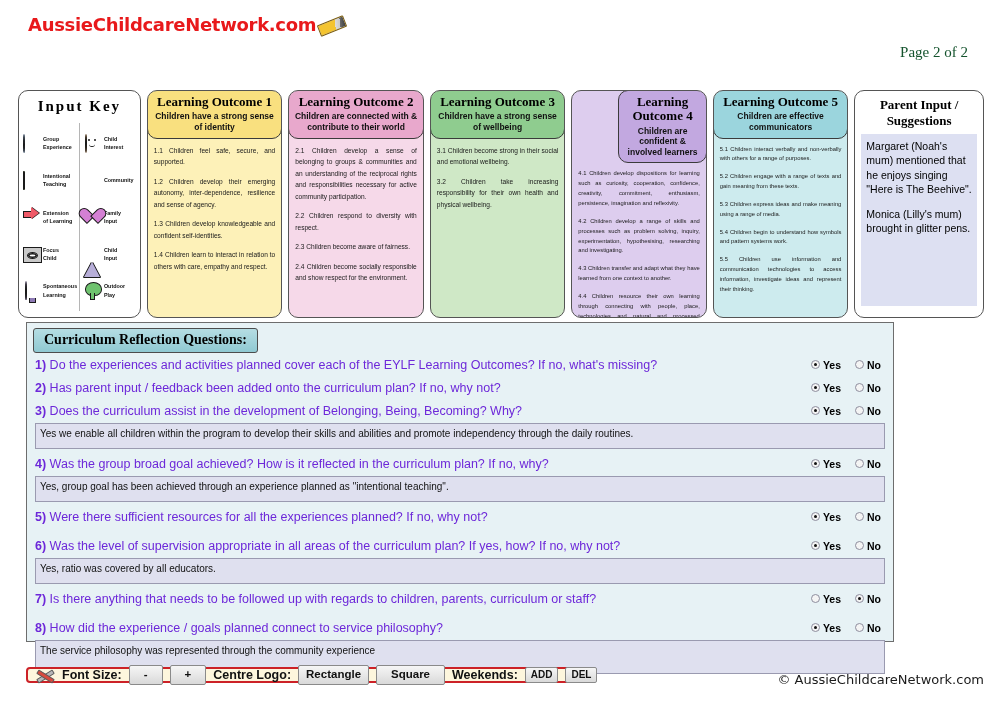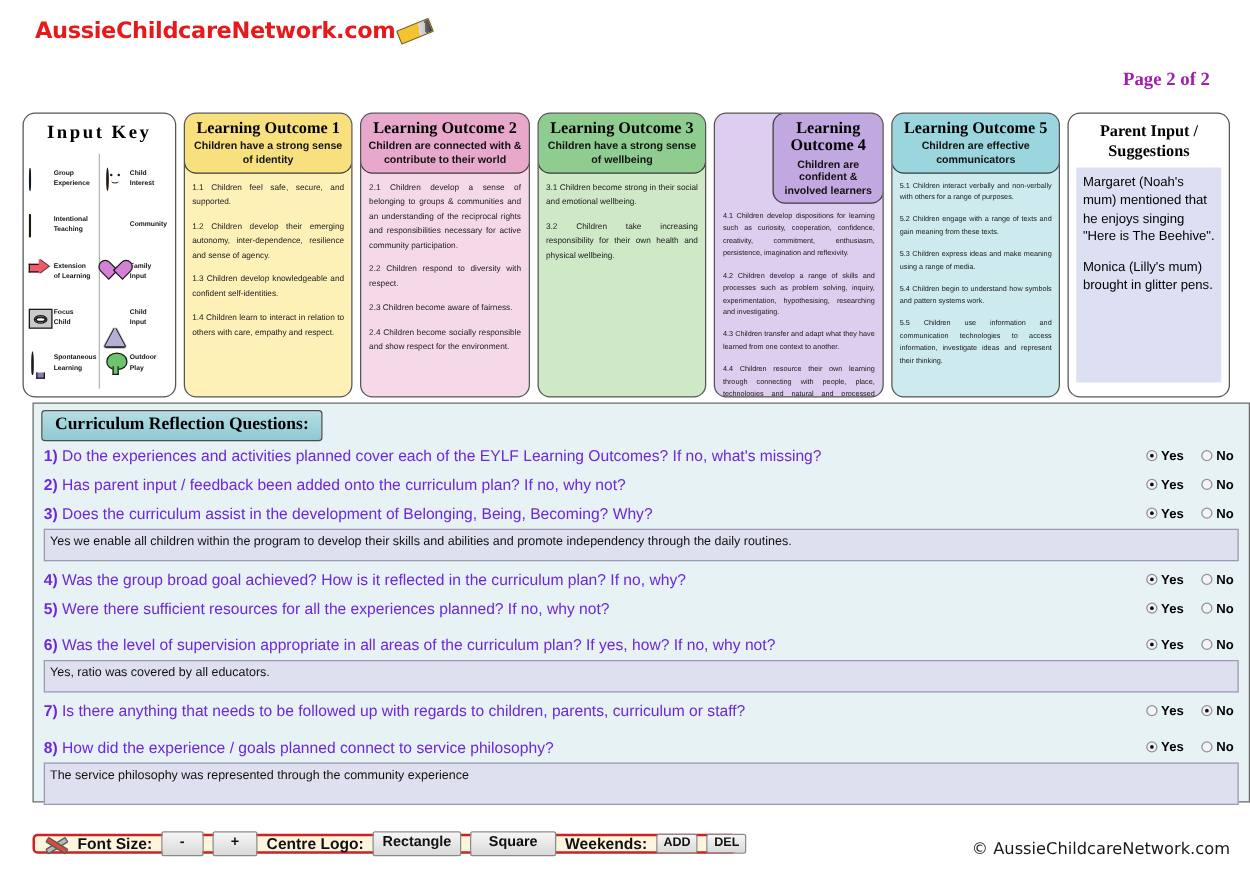--- a/index.html
+++ b/index.html
@@ -36,25 +36,25 @@
     position: relative;
     top: 1px;
     background: linear-gradient(105deg, #f4c430 0%, #f4c430 62%, #dcdcdc 62%, #c9c9c9 80%, #6b6b6b 80%, #3a3a3a 100%);
     transform: rotate(-22deg);
     border: 1px solid #7a5c10;
     border-radius: 1px;
   }
   .page-num {
     position: absolute;
     right: 32px;
-    top: 56px;
+    top: 44px;
     font-family: "Liberation Serif", serif;
     font-size: 15px;
-    font-weight: bold;
-    color: #a21caf;
+    font-weight: normal;
+    color: #14532d;
   }
 
   
   .panels {
     position: absolute;
     left: 18px;
     top: 90px;
     width: 966px;
     height: 228px;
     display: flex;
@@ -312,21 +312,21 @@
     line-height: 1.35;
     color: #000;
   }
   .parent-box p { margin: 0 0 11px 0; }
 
   
   .reflect {
     position: absolute;
     left: 26px;
     top: 322px;
-    width: 974px;
+    width: 868px;
     height: 320px;
     border: 1.5px solid #6d6d6d;
     background: #e7f2f5;
     box-sizing: border-box;
   }
   .reflect-title {
     display: inline-block;
     margin: 5px 0 0 6px;
     padding: 3px 10px 4px 10px;
     background: linear-gradient(#b5dde3, #8fc9d2);
@@ -653,20 +653,23 @@
           <div class="yn-opt">
             <span class="radio on"></span>
             <span>Yes</span>
           </div>
           <div class="yn-opt">
             <span class="radio"></span>
             <span>No</span>
           </div>
         </div>
       </div>
+      <div class="ans-row">
+        <div class="ans-box">Yes, group goal has been achieved through an experience planned as "intentional teaching".</div>
+      </div>
       <div class="q-row">
         <div class="q-text"><b>5)</b> Were there sufficient resources for all the experiences planned? If no, why not?</div>
         <div class="yn">
           <div class="yn-opt">
             <span class="radio on"></span>
             <span>Yes</span>
           </div>
           <div class="yn-opt">
             <span class="radio"></span>
             <span>No</span>

